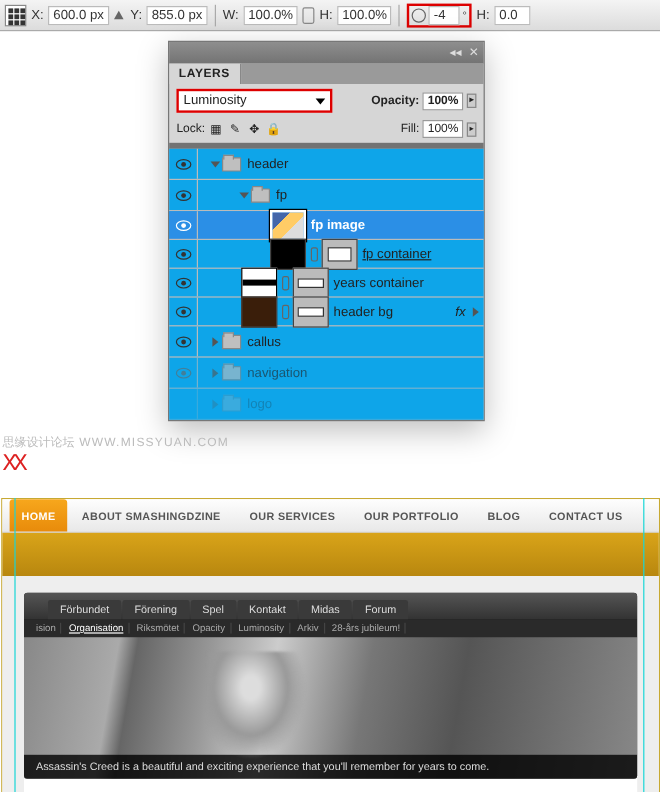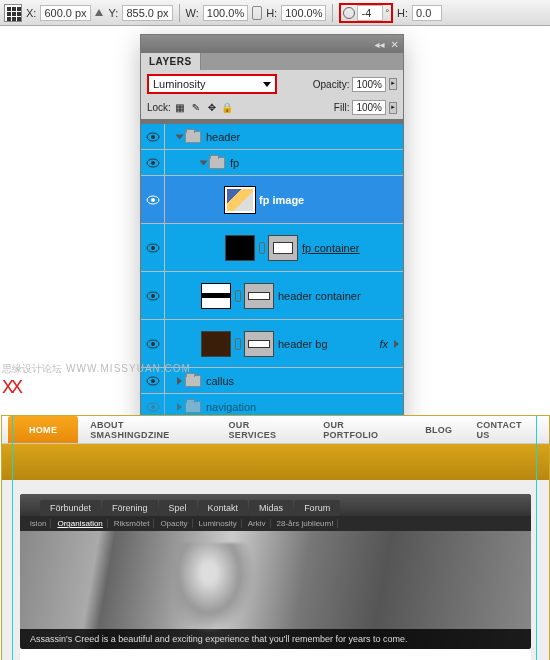--- a/index.html
+++ b/index.html
@@ -20,31 +20,31 @@
 
   
   .layers { position: absolute; top: 34px; left: 140px; width: 264px; background: #d6d6d6; border: 1px solid #777; font-size: 11px; color: #222; box-shadow: 0 8px 24px rgba(0,0,0,.25), 0 60px 40px -30px rgba(255,255,255,1); }
   .layers-header { background: linear-gradient(#8e8e8e,#737373); height: 18px; display: flex; justify-content: flex-end; align-items: center; padding: 0 4px; gap: 6px; }
   .layers-header span { color: #ddd; font-size: 10px; }
   .tab-row { display: flex; background: #9a9a9a; }
   .tab { background: #d6d6d6; padding: 3px 8px; font-size: 10px; font-weight: bold; letter-spacing: .5px; border-right: 1px solid #888; }
   .blend-row { display: flex; align-items: center; padding: 4px 6px; gap: 16px; }
   .blend { border: 2px solid #d00; background: #fff; padding: 2px 4px; width: 130px; display: flex; justify-content: space-between; align-items: center; }
   .blend .arr { width: 0; height: 0; border-left: 4px solid transparent; border-right: 4px solid transparent; border-top: 5px solid #000; }
-  .opacity { margin-left: auto; display: flex; align-items: center; gap: 3px; font-size: 10px; }
+  .opacity { margin-left: auto; display: flex; align-items: center; gap: 3px; font-size: 10px; font-weight: bold; }
   .pct { background: #fff; border: 1px solid #999; padding: 1px 3px; font-size: 10px; }
   .pct-btn { width: 8px; height: 12px; background: #ccc; border: 1px solid #888; font-size: 7px; text-align: center; }
   .lock-row { display: flex; align-items: center; padding: 2px 6px 4px; gap: 3px; font-size: 10px; border-bottom: 5px solid #737373; }
   .lock-row .icons { display: flex; gap: 4px; }
   .lock-row .icons span { width: 12px; height: 12px; display: inline-flex; align-items: center; justify-content: center; font-size: 10px; }
   .lock-row .fill { margin-left: auto; display: flex; align-items: center; gap: 3px; }
 
   .tree { background: #0ea5e9; }
   .row { display: flex; align-items: center; height: 26px; border-bottom: 1px solid #bbb; }
-  .row.tall { height: 48px; }
+  .row.tall { height: 24px; }
   .eye { width: 24px; display: flex; justify-content: center; align-items: center; border-right: 1px solid #bbb; height: 100%; }
   .eye svg { width: 14px; height: 10px; }
   .indent { width: 12px; }
   .toggle { width: 0; height: 0; border-top: 4px solid transparent; border-bottom: 4px solid transparent; border-left: 5px solid #555; margin-right: 3px; }
   .toggle.open { transform: rotate(90deg); }
   .folder { width: 16px; height: 12px; background: #bfbfbf; border: 1px solid #888; border-radius: 1px 1px 0 0; position: relative; margin-right: 5px; }
   .folder::before { content:''; position:absolute; top:-3px; left:0; width:7px; height:3px; background:#bfbfbf; border:1px solid #888; border-bottom:none; }
   .thumb { width: 30px; height: 26px; border: 1px solid #444; background: #fff; margin-right: 4px; display:flex; align-items:center; justify-content:center; overflow:hidden; }
   .linkic { width: 6px; height: 12px; border: 1px solid #666; border-radius: 2px; margin-right: 3px; }
   .row.sel { background: #2b8fe6; color: #fff; }
@@ -54,21 +54,21 @@
   .fx-arr { width:0; height:0; border-top:4px solid transparent; border-bottom:4px solid transparent; border-left:5px solid #555; margin-right:4px;}
 
   .watermark { position: absolute; top: 362px; left: 2px; font-size: 10px; color: #bbb; }
   .watermark .url { letter-spacing: 1px; margin-left: 4px; }
   .xx { color: #d22; font-family: 'Courier New', monospace; font-size: 20px; letter-spacing: -3px; }
 
   
   .site { position: absolute; top: 415px; left: 1px; width: 549px; border: 1px solid #c7a933; }
   .nav { height: 28px; background: linear-gradient(#fefefe,#e8e8e8); display: flex; align-items: center; border-bottom: 1px solid #ccc; }
   .nav a { font-size: 9px; font-weight: bold; color: #555; padding: 0 12px; letter-spacing: .3px; }
-  .nav a.home { background: linear-gradient(#f7a71c,#e88b0b); color: #fff; height: 100%; display: flex; align-items: center; border-radius: 3px 3px 0 0; margin-left: 6px; padding: 0 21px; }
+  .nav a.home { background: linear-gradient(#f7a71c,#e88b0b); color: #fff; height: 100%; display: flex; align-items: center; border-radius: 3px 3px 0 0; margin-left: 6px; padding: 0 10px; }
   .goldbar { height: 36px; background: linear-gradient(#d9a419,#b8870f); }
   .hero { background: #eee; padding: 14px 18px 0; }
   .hero-inner { background: #1a1a1a; border-radius: 3px; overflow: hidden; }
   .hero-tabs { display: flex; background: linear-gradient(#555,#333); height: 22px; align-items: flex-end; padding-left: 20px; gap: 1px; }
   .hero-tabs span { font-size: 9px; color: #ddd; background: #3a3a3a; padding: 3px 10px; border-radius: 2px 2px 0 0; }
   .hero-sub { display: flex; background: #2a2a2a; padding: 3px 6px; gap: 2px; font-size: 8px; color: #aaa; }
   .hero-sub span { padding: 0 4px; border-right: 1px solid #444; }
   .hero-img { height: 118px; background: linear-gradient(100deg,#888 0%,#aaa 15%,#666 18%,#999 30%,#ccc 40%,#777 55%,#555 70%,#888 100%); position: relative; }
   .hero-img::after { content:''; position:absolute; left:30%; top:10%; width:90px; height:100px; background: radial-gradient(ellipse at 40% 30%, #ddd 10%, #999 40%, transparent 60%); filter: blur(1px); }
   .hero-cap { position: absolute; bottom: 0; left: 0; right: 0; background: rgba(0,0,0,.8); color: #ddd; font-size: 9px; padding: 5px 10px; }
@@ -217,21 +217,21 @@
       <span class="indent"></span>
         <span class="indent"></span>
         <span class="indent"></span>
       <div class="thumb" style="background:#fff;border:1px solid #000">
           <div style="width:100%;height:5px;background:#000"></div>
         </div>
       <span class="linkic"></span>
       <div class="thumb" style="background:#bbb;">
           <div style="width:22px;height:8px;border:1px solid #333;background:#fff"></div>
         </div>
-      <span class="name">header container</span>
+      <span class="name">years container</span>
     </div>
     <div class="row tall">
       <div class="eye">
           <svg viewBox="0 0 14 10">
             <ellipse cx="7" cy="5" rx="6" ry="4" fill="none" stroke="#333"></ellipse>
             <circle cx="7" cy="5" r="2" fill="#333"></circle>
           </svg>
         </div>
       <span class="indent"></span>
         <span class="indent"></span>

